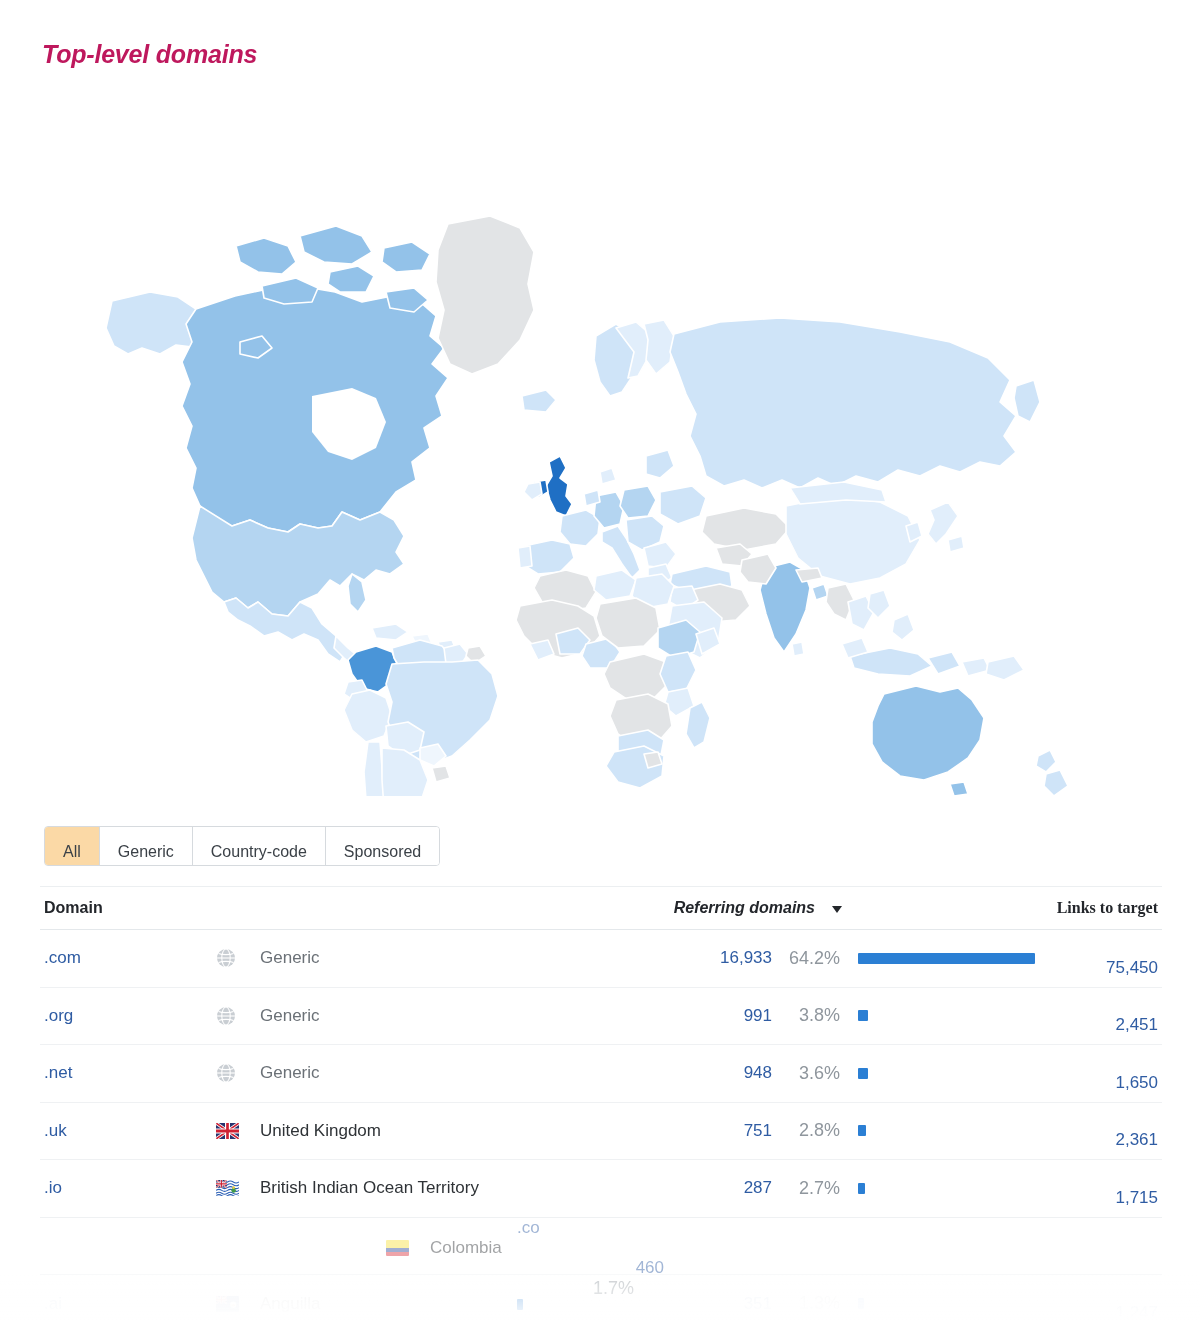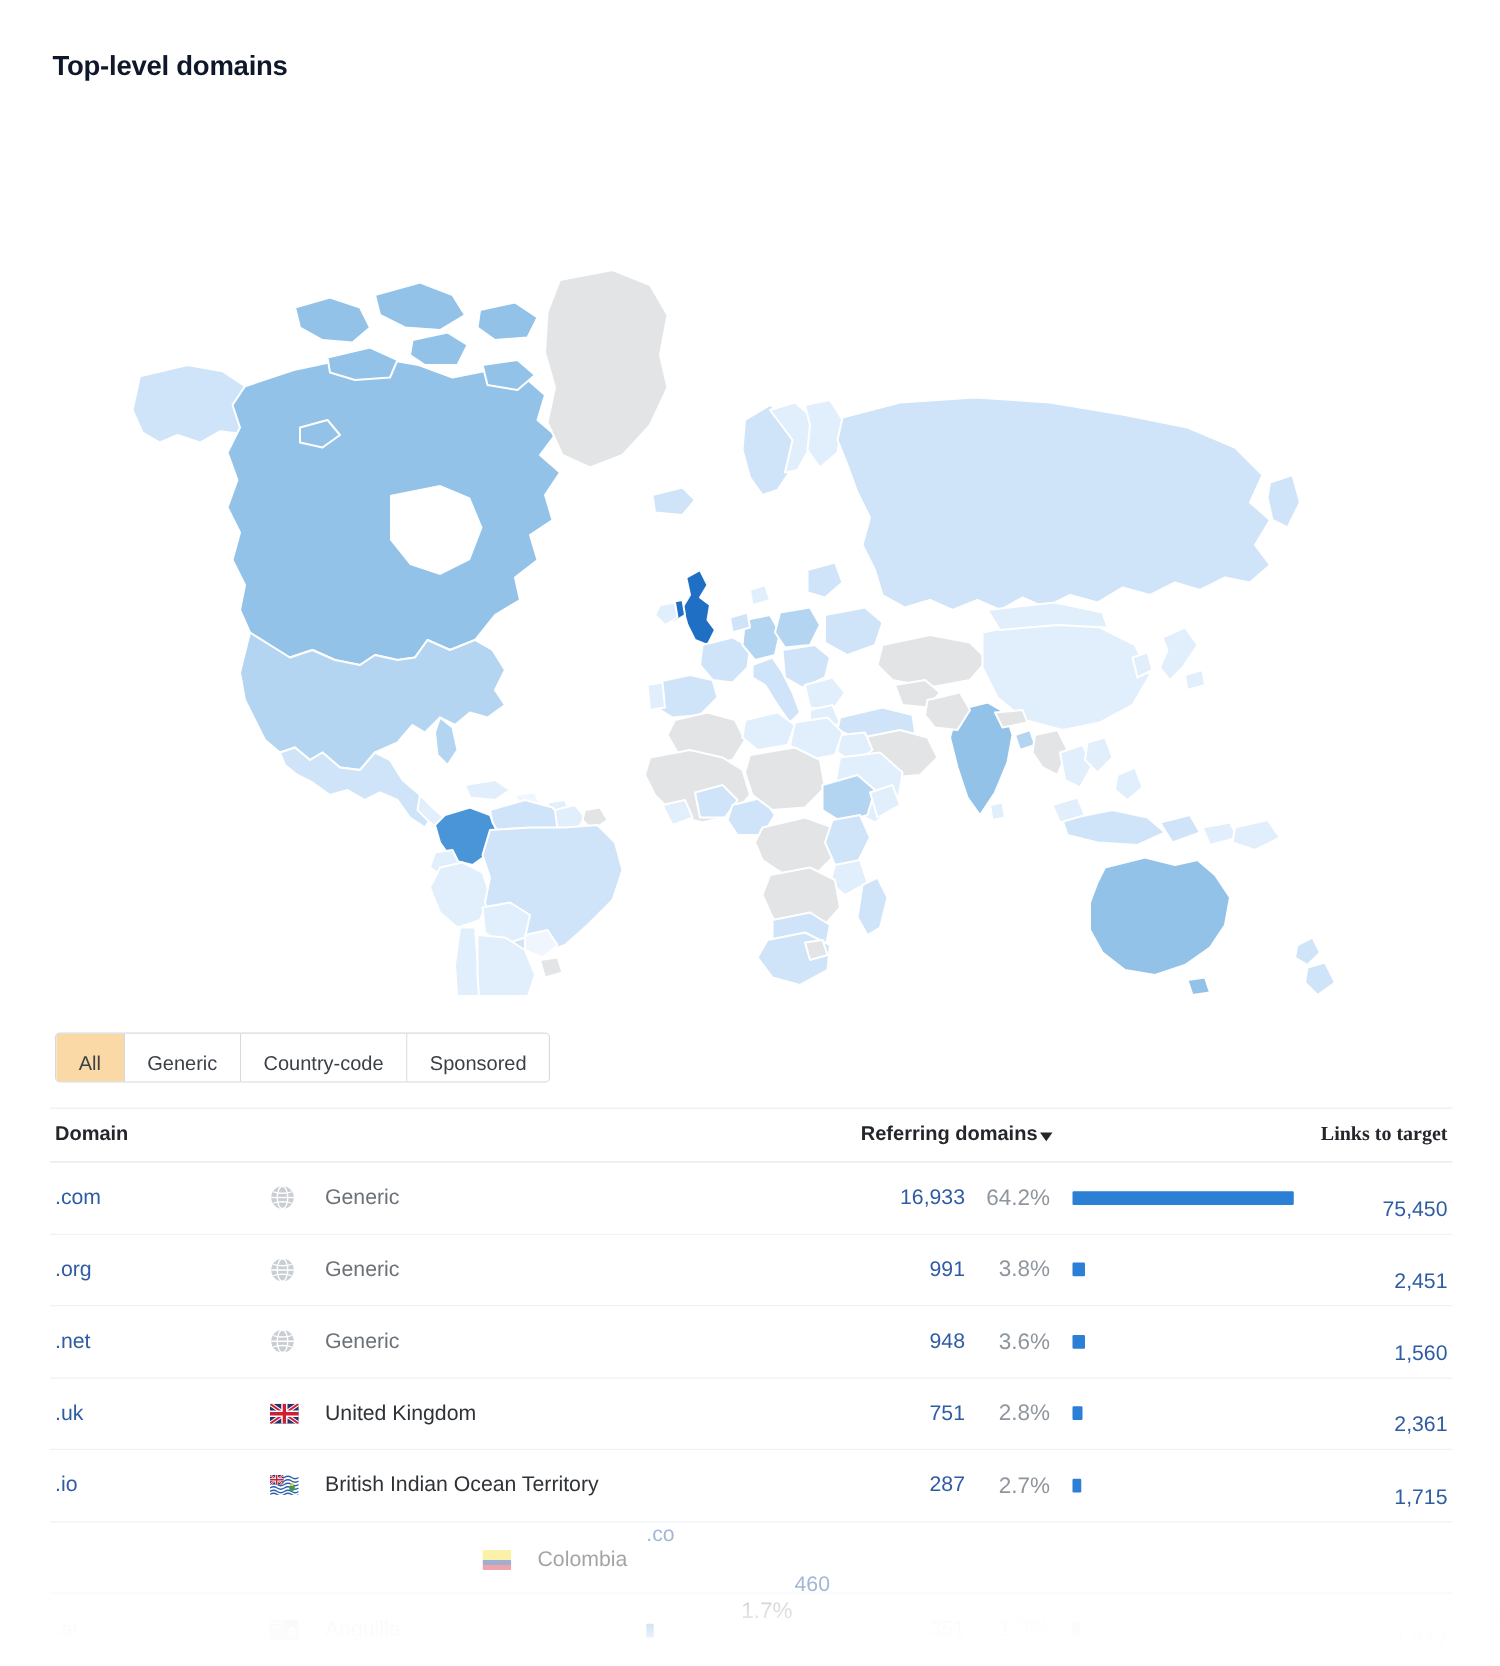--- a/index.html
+++ b/index.html
@@ -10,24 +10,25 @@
     font-family: "Liberation Sans", sans-serif;
     -webkit-font-smoothing: antialiased;
     overflow: hidden;
   }
   .page { position: relative; width: 1200px; height: 1333px; background: #fff; }
 
   
   .panel-title {
     position: absolute;
     left: 42px; top: 40px;
-    font-size: 22px;
+    font-size: 25px;
     font-weight: bold;
-    color: #0f172a;
+    color: #be185d;
     letter-spacing: -0.2px;
+    font-style: italic;
   }
 
   
   .map-wrap {
     position: absolute;
     left: 0; top: 96px;
     width: 1200px; height: 700px;
     overflow: hidden;
   }
   .map-wrap svg { display: block; width: 1200px; height: 700px; }
@@ -85,21 +86,21 @@
   .c-domain { width: 176px; flex: none; padding-left: 4px; }
   .c-country { width: 430px; flex: none; display: flex; align-items: center; }
   .c-rd { width: 126px; flex: none; text-align: right; }
   .c-pct { width: 70px; flex: none; text-align: right; padding-right: 2px; }
   .c-bar { width: 200px; flex: none; padding-left: 16px; }
   .c-links { flex: 1 1 auto; text-align: right; padding-right: 4px; margin-top: 19px; }
 
   .thead .c-domain { padding-left: 4px; }
   .thead .c-rdhead {
     width: 626px; flex: none; text-align: right;
-    display: flex; align-items: center; justify-content: flex-end; gap: 2px;
+    display: flex; align-items: center; justify-content: flex-end; gap: 17px; font-style: italic;
   }
   .thead .c-linkshead { flex: 1 1 auto; text-align: right; padding-right: 4px; font-family: Liberation Serif, serif; }
 
   .caret {
     width: 0; height: 0;
     border-left: 5.5px solid transparent;
     border-right: 5.5px solid transparent;
     border-top: 7px solid #23262b;
     display: inline-block;
     position: relative; top: 1px;
@@ -415,21 +416,21 @@
                 </g>
               </svg>
             </span>
             <span class="cname">Generic</span>
           </div>
           <div class="c-rd"><span class="num">948</span></div>
           <div class="c-pct"><span class="pct">3.6%</span></div>
           <div class="c-bar">
             <div class="bar" style="width:5.3759999999999994%"></div>
           </div>
-          <div class="c-links"><span class="num">1,560</span></div>
+          <div class="c-links"><span class="num">1,650</span></div>
         </div>
         <div class="row">
           <div class="c-domain"><span class="tld">.uk</span></div>
           <div class="c-country">
             <span class="icon-slot">
               <svg class="flag" viewBox="0 0 60 40" preserveAspectRatio="none">
                 <rect width="60" height="40" fill="#28336e"></rect>
                 <path d="M0 0 L60 40 M60 0 L0 40" stroke="#fff" stroke-width="8"></path>
                 <path d="M0 0 L60 40 M60 0 L0 40" stroke="#cf2033" stroke-width="4"></path>
                 <path d="M30 0 V40 M0 20 H60" stroke="#fff" stroke-width="13"></path>

